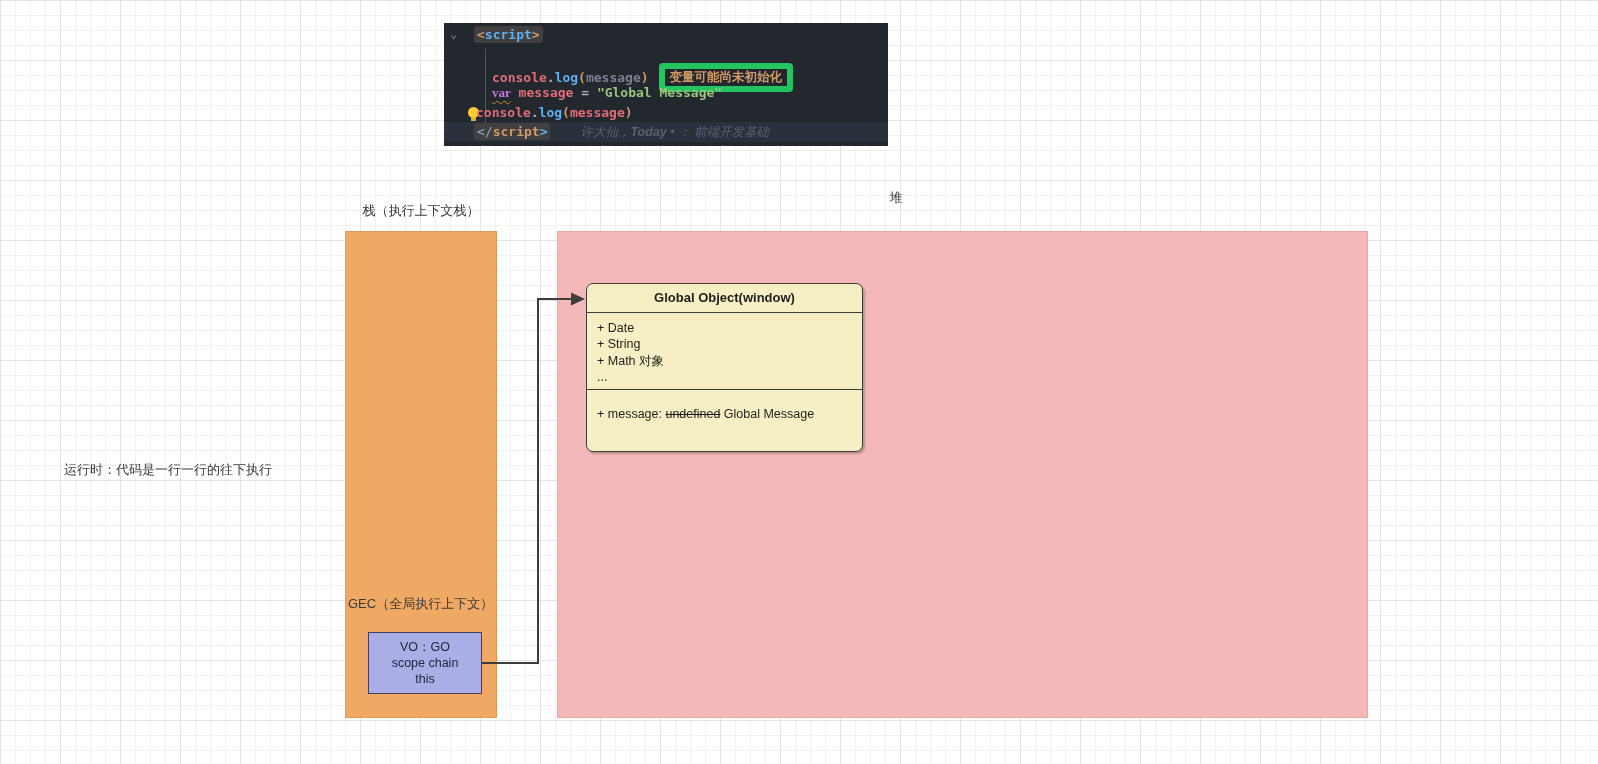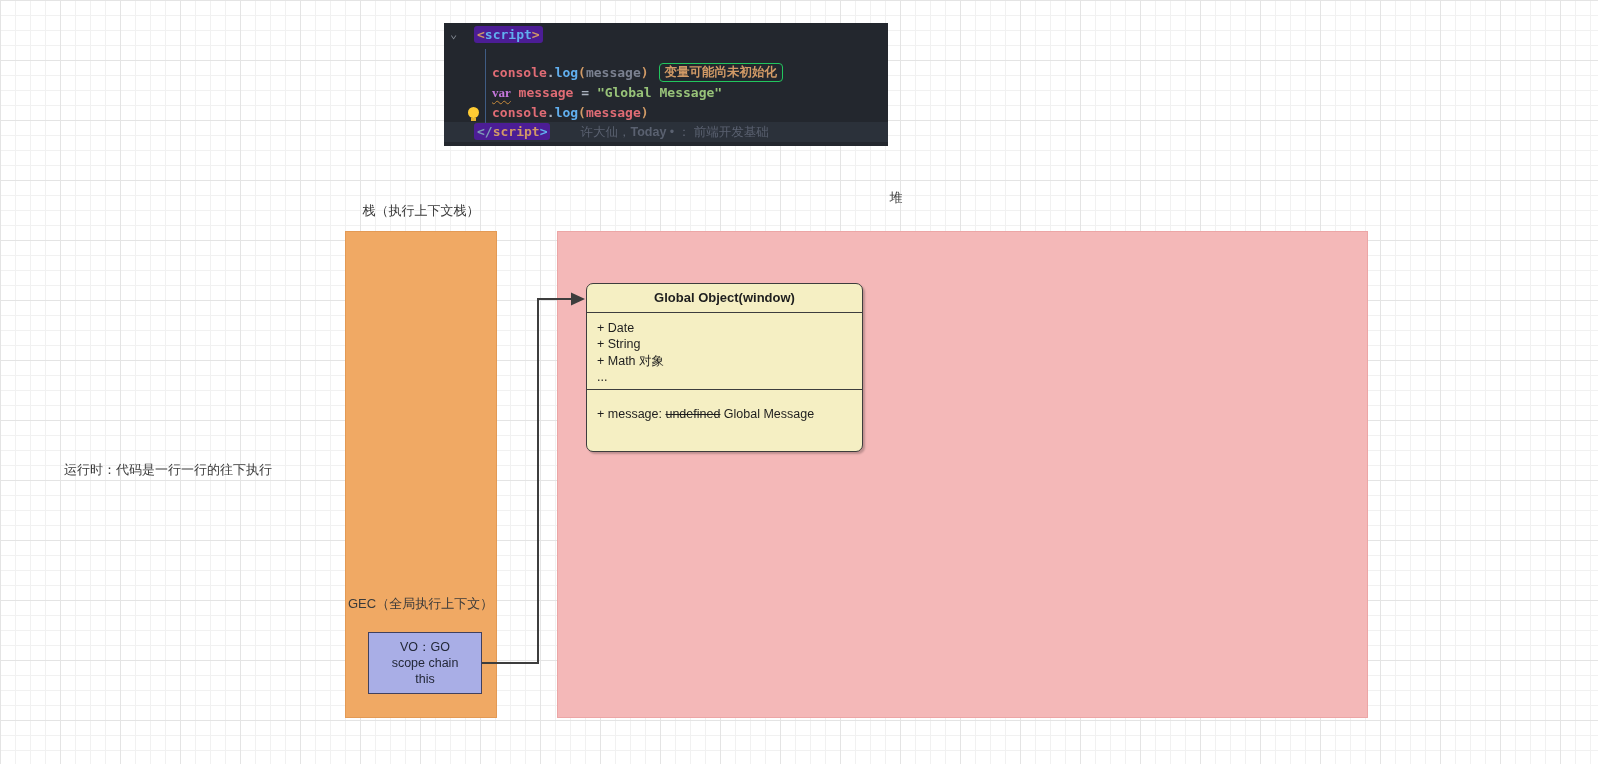--- a/index.html
+++ b/index.html
@@ -28,29 +28,29 @@
   .fold{position:absolute;left:6px;top:2px;height:20px;line-height:18px;color:#878d97;font-size:12px;font-weight:400;}
   .tok-gold{color:#d19a66;}
   .tok-blue{color:#61afef;}
   .tok-dimblue{color:#7f9cb8;}
   .tok-red{color:#e06c75;}
   .tok-purple{color:#c678dd;font-family:Liberation Serif, serif;}
   .tok-green{color:#98c379;}
   .tok-faded{color:#7b8190;}
   .tok-plain{color:#abb2bf;}
   .kw-warn{text-decoration:underline wavy #c78a3b 1px;text-underline-offset:3px;}
-  .word-hl{background:#4c1d95;border-radius:3px;padding:1px 3px;margin-left:-3px;}
+  .word-hl{background:#404040;border-radius:3px;padding:1px 3px;margin-left:-3px;}
   .hint{
     display:inline-block;margin-left:10px;padding:0 5px;line-height:17px;
-    border:1px solid #22c55e;border-radius:4px;color:#d19a66;
+    border:6px solid #22c55e;border-radius:4px;color:#d19a66;
     font-family:"Liberation Sans","DejaVu Sans",sans-serif;font-size:12.5px;font-weight:700;
     vertical-align:1px;
   }
   .blame{
-    margin-left:30px;color:#5a6170;font-weight:400;font-size:12.5px;
+    margin-left:30px;color:#5a6170;font-style:italic;font-weight:400;font-size:12.5px;
     font-family:"Liberation Sans","DejaVu Sans",sans-serif;
   }
   .blame b{font-weight:700;}
   .bulb{position:absolute;left:24px;top:84px;width:11px;height:11px;border-radius:50%;background:#fc3;}
   .bulb::after{content:"";position:absolute;left:3px;top:11px;width:5px;height:3px;background:#e6b32e;}
 
   
   .dlabel{color:#3a3a3a;font-size:13px;line-height:16px;}
   .stack-rect{left:345px;top:231px;width:152px;height:487px;background:#f0a964;border:1px solid #e39a55;box-sizing:border-box;}
   .heap-rect{left:557px;top:231px;width:811px;height:487px;background:#f4b8b8;border:1px solid #eca6a6;box-sizing:border-box;}
@@ -84,21 +84,21 @@
     <span class="fold">⌄</span>
     <div class="indent-guide"></div>
     <span class="bulb"></span>
 
     <div class="eline" style="left:33px;top:2px;"><span class="word-hl"><span class="tok-gold">&lt;</span><span class="tok-blue">script</span><span class="tok-gold">&gt;</span></span></div>
 
     <div class="eline" style="left:48px;top:40px;"><span class="tok-red">console</span><span class="tok-plain">.</span><span class="tok-blue">log</span><span class="tok-gold">(</span><span class="tok-faded">message</span><span class="tok-gold">)</span><span class="hint">变量可能尚未初始化</span></div>
 
     <div class="eline" style="left:48px;top:60px;"><span class="tok-purple kw-warn">var</span><span class="tok-red"> message</span><span class="tok-plain"> = </span><span class="tok-green">"Global Message"</span></div>
 
-    <div class="eline" style="left:48px;top:80px;"><span class="tok-red">console</span><span class="tok-plain">.</span><span class="tok-blue">log</span><span class="tok-gold">(</span><span class="tok-red">message</span><span class="tok-gold">)</span></div>
+    <div class="eline" style="left:32px;top:80px;"><span class="tok-red">console</span><span class="tok-plain">.</span><span class="tok-blue">log</span><span class="tok-gold">(</span><span class="tok-red">message</span><span class="tok-gold">)</span></div>
 
     <div class="eline" style="left:33px;top:99px;"><span class="word-hl"><span class="tok-dimblue">&lt;/</span><span class="tok-gold">script</span><span class="tok-blue">&gt;</span></span><span class="blame"><span>许大仙，</span><b>Today</b><span> • ： </span><span>前端开发基础</span></span></div>
   </div>
 
   <div class="abs dlabel stack-label">栈（执行上下文栈）</div>
   <div class="abs dlabel heap-label">堆</div>
   <div class="abs dlabel runtime-note">运行时：代码是一行一行的往下执行</div>
 
   <div class="abs stack-rect"></div>
   <div class="abs heap-rect"></div>

